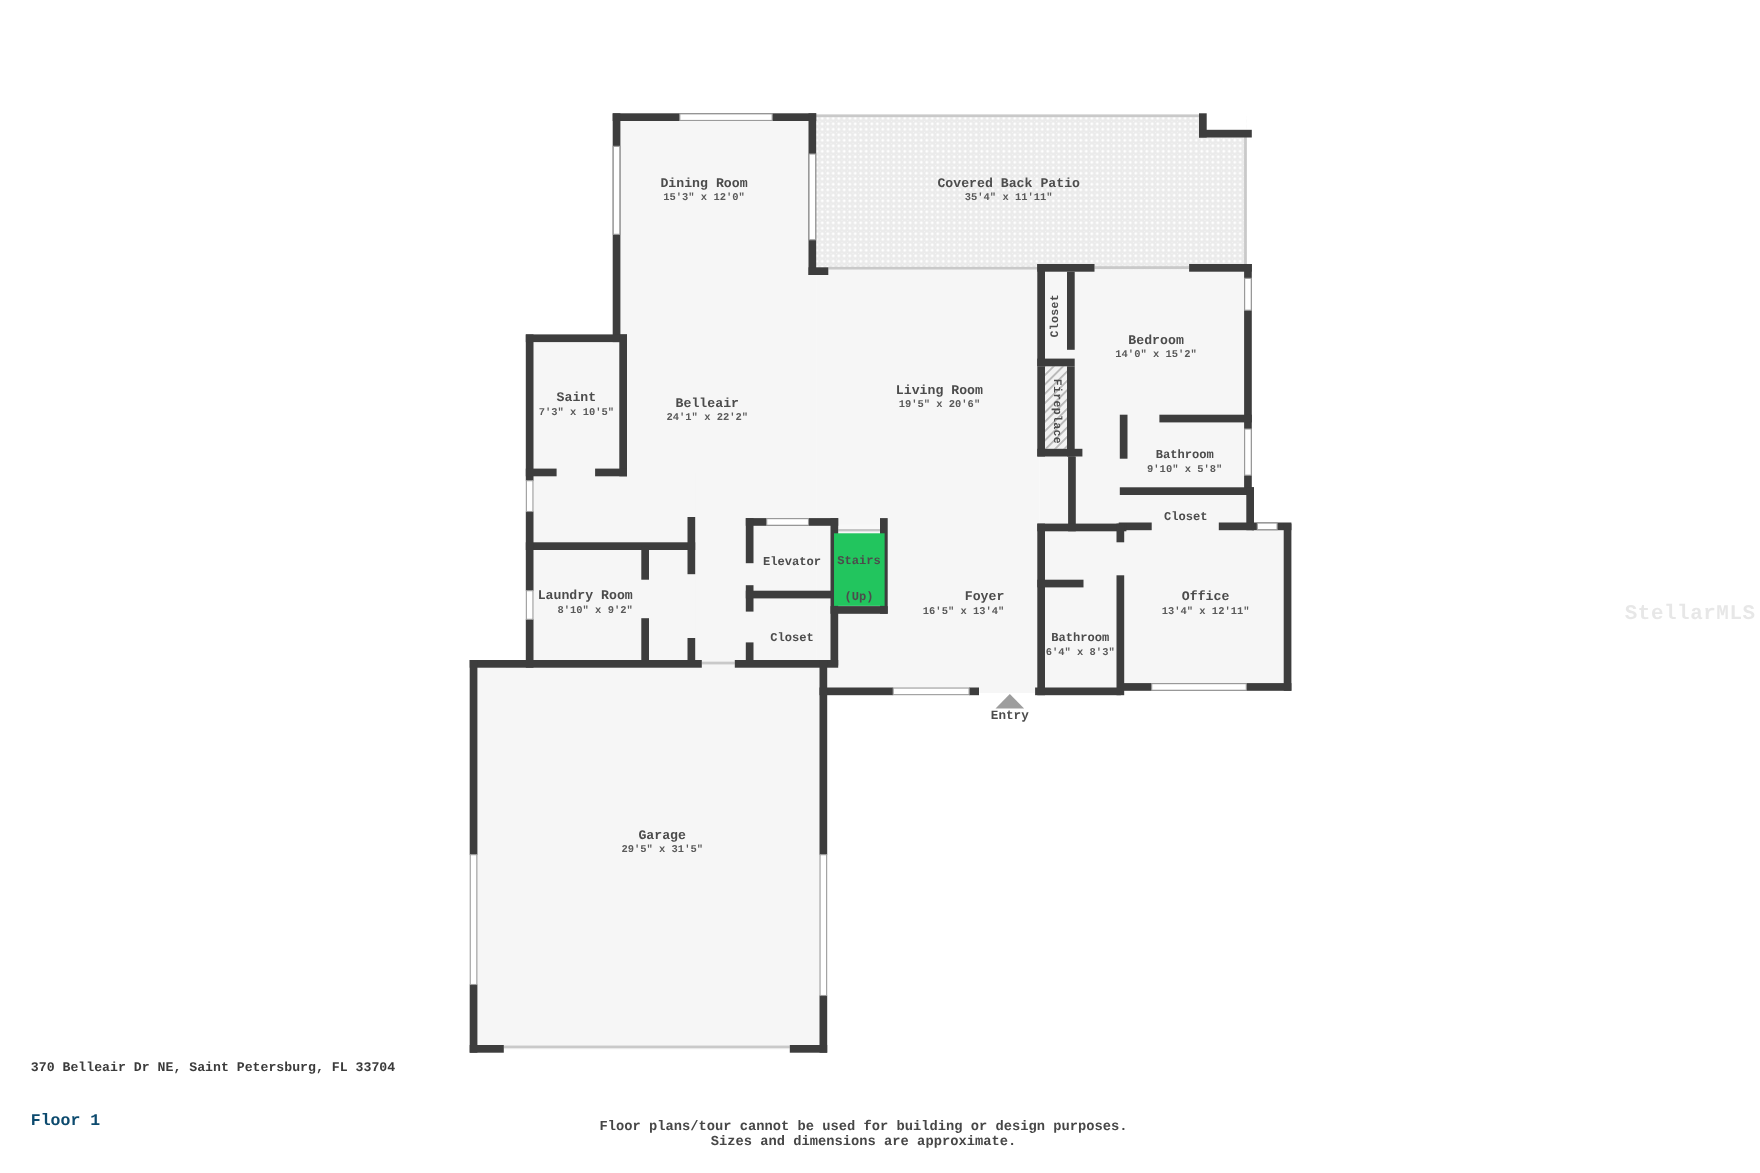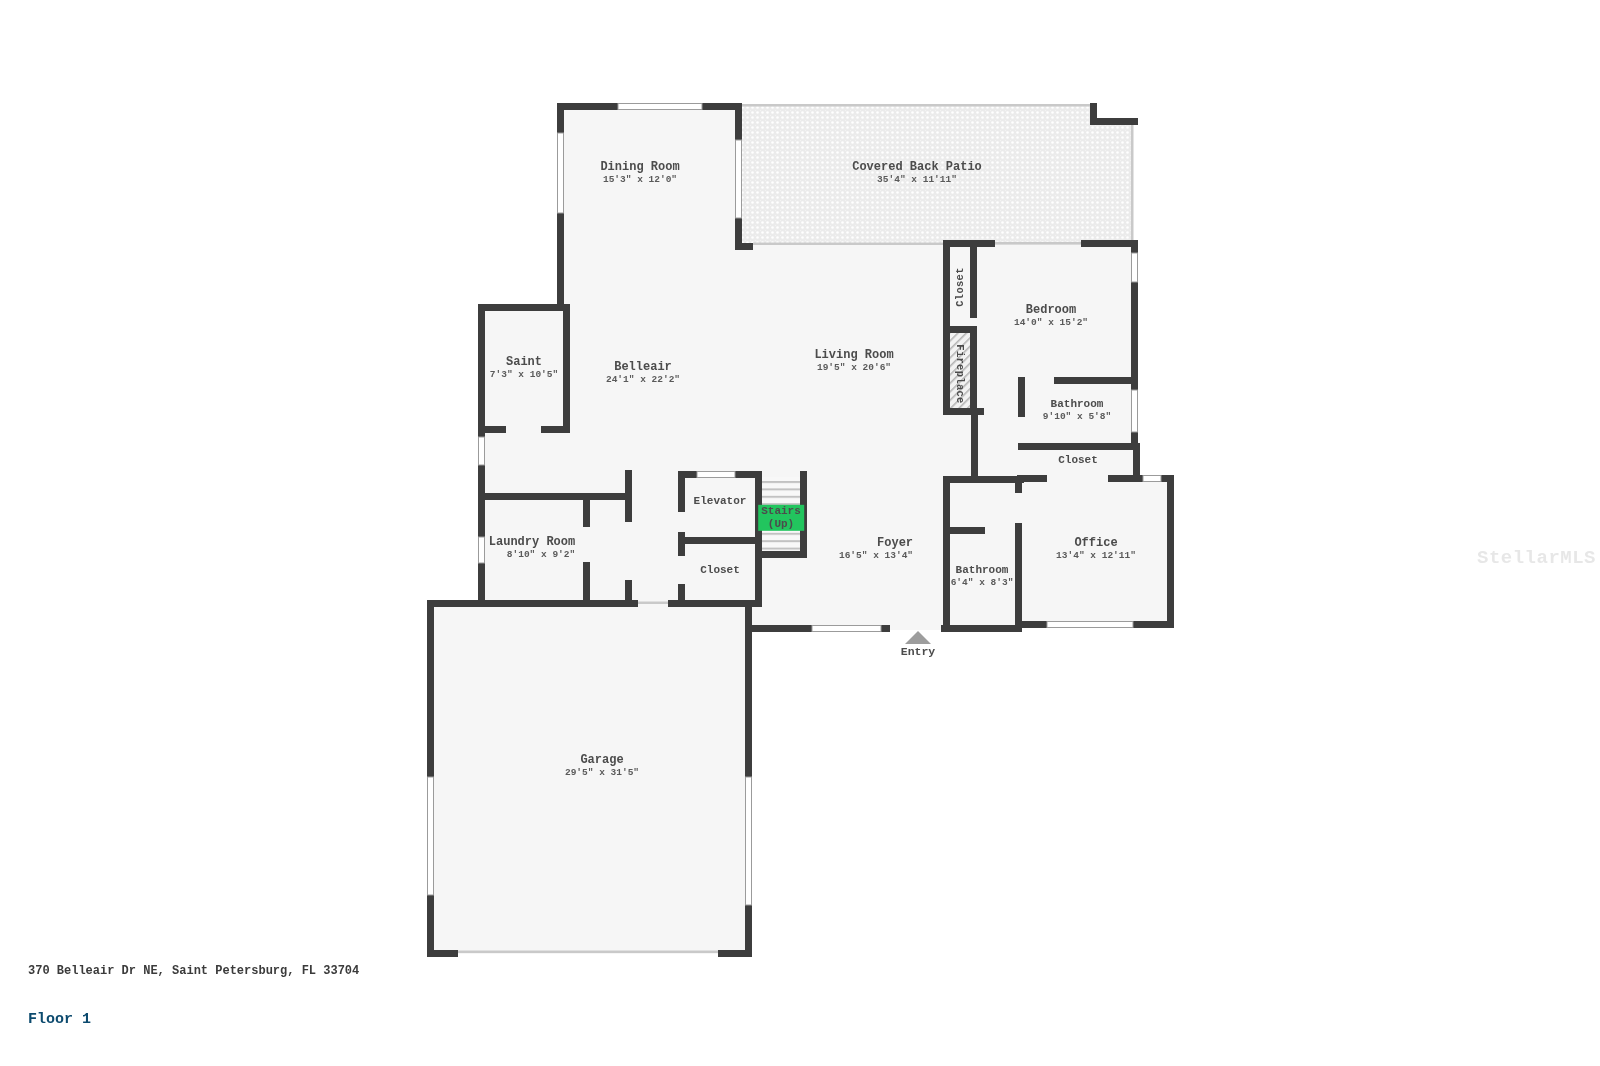--- a/index.html
+++ b/index.html
@@ -3,21 +3,21 @@
 <meta charset="utf-8">
 <style>
   html,body{margin:0;padding:0;background:#ffffff;}
   #canvas{position:relative;width:1600px;height:1066px;background:#ffffff;overflow:hidden;
           font-family:Liberation Mono, monospace;}
   #plan-svg{position:absolute;left:0;top:0;}
   .room-label{position:absolute;transform:translate(-50%,-50%);text-align:center;
               color:#4c4c4c;white-space:nowrap;z-index:5;}
   .room-name{display:block;font-size:12px;font-weight:700;line-height:1.2;}
   .room-dims{display:block;font-size:9.5px;font-weight:600;color:#5a5a5a;line-height:1.25;}
-  .small .room-name{font-size:11px;}
+  .small .room-name{font-size:11px;margin-top:20px;}
   .vert{transform:translate(-50%,-50%) rotate(-90deg);}
   .vert-cw{transform:translate(-50%,-50%) rotate(90deg);}
   .vert .room-name,.vert-cw .room-name{font-size:10.5px;letter-spacing:.3px;}
   .on-floor{background:#22c55e;padding:0 3px;}
   .entry-label{position:absolute;transform:translate(-50%,0);font-size:11.5px;font-weight:700;
                color:#4c4c4c;z-index:5;}
   .footer-address{position:absolute;left:28px;top:964px;font-size:12px;font-weight:700;color:#3b3b3b;}
   .footer-floor{position:absolute;left:28px;top:1011px;font-size:15px;font-weight:700;color:#0c4a6e;}
   .footer-disclaimer{position:absolute;left:540px;top:1017px;width:490px;text-align:center;
                      font-size:12.5px;font-weight:700;color:#474747;}
@@ -222,14 +222,15 @@
   <div class="room-label" style="left:602px;top:766px;">
     <span class="room-name">Garage</span>
     <span class="room-dims">29'5" x 31'5"</span>
   </div>
   <div class="entry-label" style="left:918px;top:645px;">Entry</div>
 
   <div class="watermark">StellarMLS</div>
 
   <div class="footer-address">370 Belleair Dr NE, Saint Petersburg, FL 33704</div>
   <div class="footer-floor">Floor 1</div>
+  <div class="footer-disclaimer">Floor plans/tour cannot be used for building or design purposes. Sizes and dimensions are approximate.</div>
 
 </div>
 
 </body></html>

